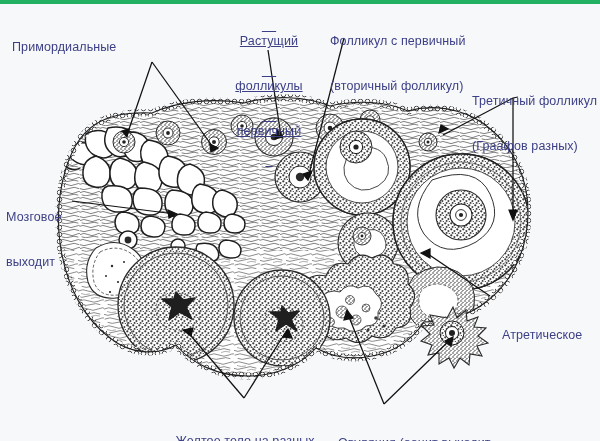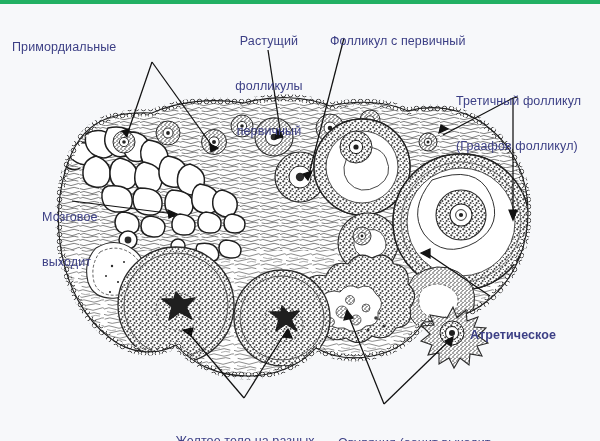--- a/index.html
+++ b/index.html
@@ -405,41 +405,42 @@
         <path d="M384 404 L 452 338"></path>
         <path d="M445 341 l 8 -4 l -2 9 l -6 -5 z" fill="#111" stroke="#111"></path>
       </g>
     </g>
   </svg>
 
   <div class="label" style="left: 12px; top: 10px; color: rgb(60, 63, 133);">
     <div>Примордиальные</div>
   </div>
 
-  <div class="label center" style="left: 226px; top: 4px; width: 86px; color: rgb(60, 63, 133);">
+  <div class="label center" style="left: 226px; top: 4px; width: 86px; color: rgb(60, 63, 133); text-decoration: underline;">
     <div>Растущий</div>
     <div>фолликулы</div>
     <div>первичный</div>
   </div>
 
   <div class="label" style="left: 330px; top: 4px; color: rgb(60, 63, 133);">
     <div>Фолликул с первичный</div>
-  </div>
-
-  <div class="label" style="left: 456px; top: 64px; color: rgb(60, 63, 133);">
+    <div>(вторичный фолликул)</div>
+  </div>
+
+  <div class="label" style="left: 472px; top: 64px; color: rgb(60, 63, 133);">
     <div>Третичный фолликул</div>
-    <div>(Граафов фолликул)</div>
-  </div>
-
-  <div class="label" style="left: 6px; top: 180px; color: rgb(60, 63, 133); margin-left: 36px;">
+    <div>(Граафов разных)</div>
+  </div>
+
+  <div class="label" style="left: 6px; top: 180px; color: rgb(60, 63, 133);">
     <div>Мозговое</div>
     <div>выходит</div>
   </div>
 
-  <div class="label" style="left: 470px; top: 298px; color: rgb(60, 63, 133); font-weight: bold;">
+  <div class="label" style="left: 502px; top: 298px; color: rgb(60, 63, 133);">
     <div>Атретическое</div>
   </div>
 
   <div class="label center" style="left: 139px; top: 404px; width: 212px; color: rgb(60, 63, 133);">
     <div>Желтое тело на разных</div>
     
   </div>
 
   <div class="label" style="left: 338px; top: 406px; color: rgb(60, 63, 133);">
     <div>Овуляция (ооцит выходит</div>

